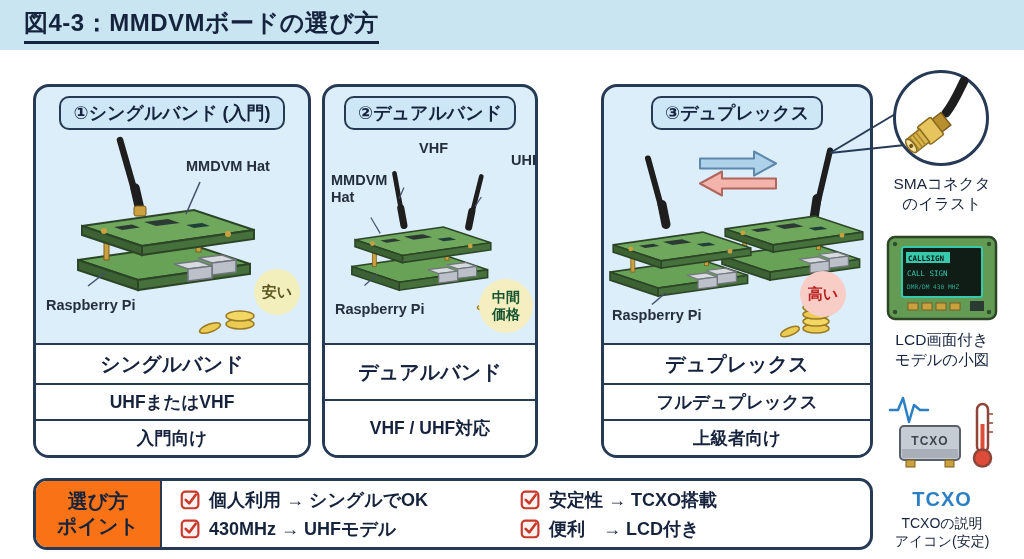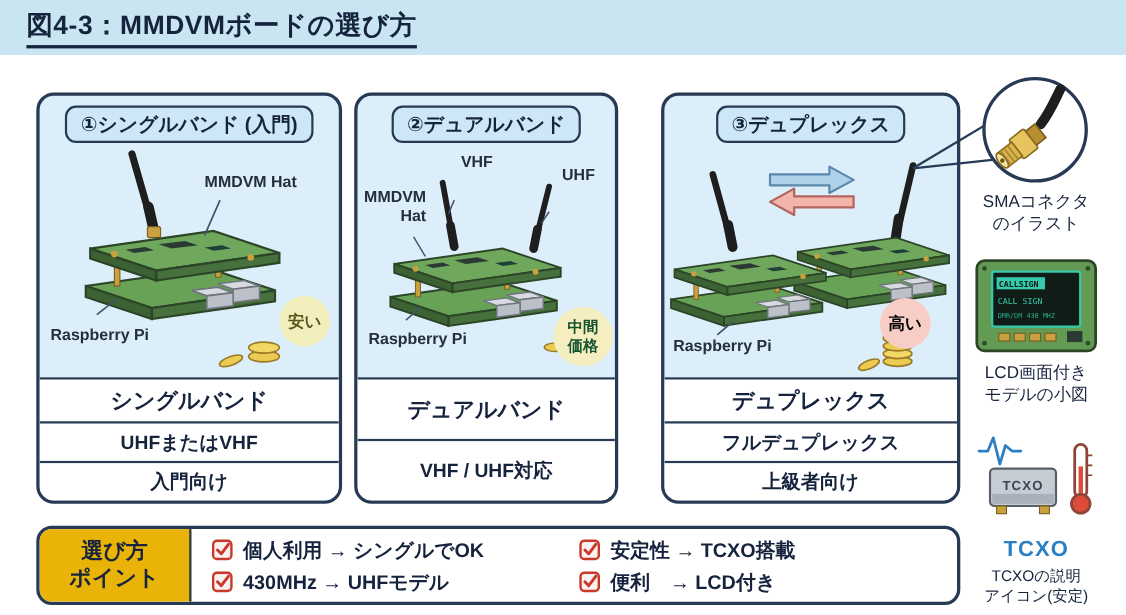--- a/index.html
+++ b/index.html
@@ -7,39 +7,39 @@
   body{font-family:"Liberation Sans","DejaVu Sans",sans-serif;color:#1c2b45}
   #page{position:relative;width:1024px;height:559px;background:#fff;overflow:hidden}
 
   
   #hdr{position:absolute;left:0;top:0;width:1024px;height:50px;background:#c9e5f2;display:flex;align-items:center;padding-left:24px}
   #hdr-title{font-size:24px;font-weight:800;color:#16233d;border-bottom:3.5px solid #16233d;padding-bottom:2px;letter-spacing:.5px}
 
   
   .card{position:absolute;top:84px;height:374px;background:#dceefa;border:3px solid #273a55;border-radius:16px;overflow:hidden;display:flex;flex-direction:column}
   #card1{left:33px;width:278px}
-  #card2{left:322px;width:240px}
+  #card2{left:322px;width:216px}
   #card3{left:601px;width:272px}
   .card-title{margin:9px auto 0;padding:3px 12px;background:#cde7f6;border:2.5px solid #273a55;border-radius:10px;font-size:18px;font-weight:800;white-space:nowrap;color:#16233d}
   .illus{position:relative;flex:1 1 auto}
   .illus-svg{position:absolute;left:0;top:0;width:100%;height:100%}
   .pic-label{position:absolute;font-size:14.5px;font-weight:600;color:#242e3d;white-space:nowrap}
-  .pic-label.two-line{text-align:right;line-height:1.2}
+  .pic-label.two-line{text-align:left;line-height:1.2}
   .badge{position:absolute;border-radius:50%;display:flex;align-items:center;justify-content:center;font-weight:800;text-align:center;z-index:2}
   .badge-cheap{width:46px;height:46px;right:8px;bottom:28px;background:#f2efbd;color:#5c5520;font-size:15px}
   .badge-mid{width:54px;height:54px;right:2px;bottom:10px;background:#f5eec0;color:#14532d;font-size:14px;line-height:1.2}
-  .badge-high{width:46px;height:46px;right:24px;bottom:26px;background:#f7cdc6;color:#000000;font-size:15px}
+  .badge-high{width:46px;height:46px;right:24px;bottom:26px;background:#f7cdc6;color:#b91c1c;font-size:15px}
   .row{border-top:2.5px solid #273a55;background:#fff;display:flex;align-items:center;justify-content:center;font-weight:700;color:#16233d}
   .row.main{height:40px;font-size:20px}
   .row.sub{height:36px;font-size:17.5px}
   .row.tall{height:56px}
 
   
   #points{position:absolute;left:33px;top:478px;width:840px;height:72px;border:3px solid #273a55;border-radius:14px;background:#fff;display:flex;overflow:hidden}
-  #points-left{width:138px;background:#eab308;border-right:2.5px solid #273a55;display:flex;flex-direction:column;align-items:center;justify-content:center;font-size:20px;font-weight:800;line-height:1.25;color:#16233d}
+  #points-left{width:126px;background:#f97316;border-right:2.5px solid #273a55;display:flex;flex-direction:column;align-items:center;justify-content:center;font-size:20px;font-weight:800;line-height:1.25;color:#16233d}
   #points-grid{flex:1;display:grid;grid-template-columns:1fr 1fr;align-items:center;padding:4px 10px 4px 18px}
   .point-item{display:flex;align-items:center;gap:8px;font-size:18px;font-weight:800;color:#16233d;white-space:nowrap}
   .check-icon{flex:0 0 auto}
 
   
   #callout{position:absolute;left:820px;top:88px;width:150px;height:85px;z-index:3;pointer-events:none}
   #sma-circle{position:absolute;left:893px;top:70px;width:96px;height:96px;border:3px solid #273a55;border-radius:50%;background:#fff;z-index:4}
   #lcd-wrap{position:absolute;left:886px;top:234px;width:112px;height:88px}
   #tcxo-wrap{position:absolute;left:884px;top:390px;width:118px;height:92px}
   .side-caption{position:absolute;text-align:center;font-weight:400;color:#16233d;line-height:1.32}

